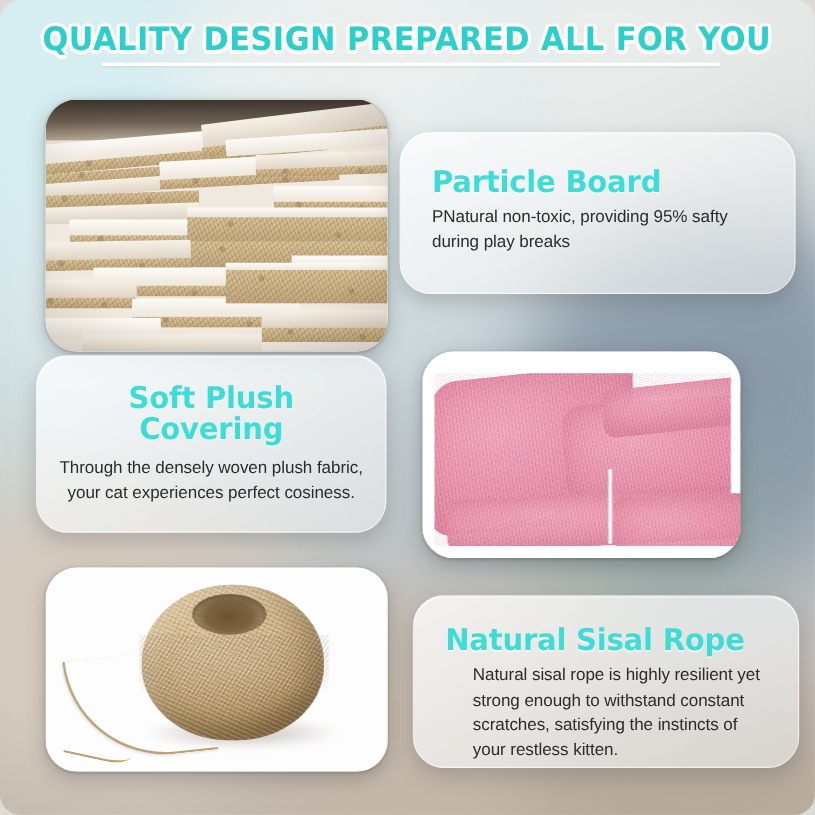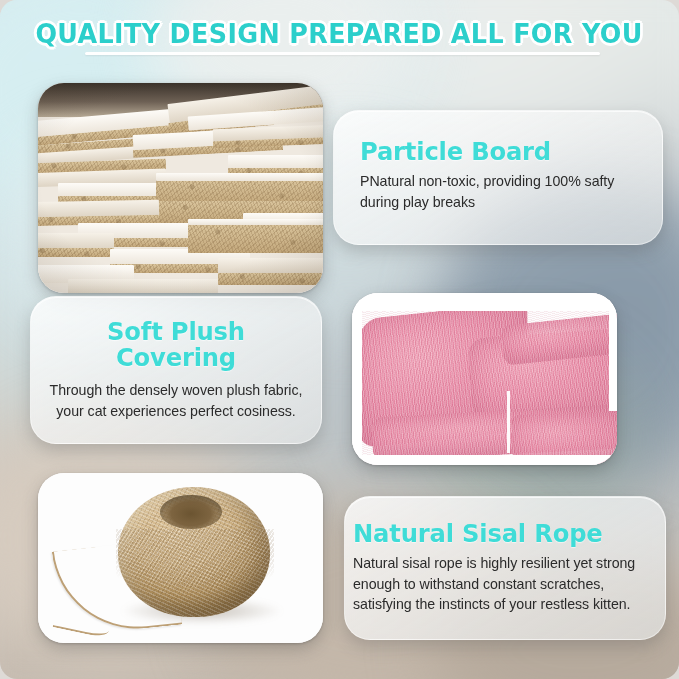--- a/index.html
+++ b/index.html
@@ -159,22 +159,22 @@
     border-left:2px solid #bda076;border-bottom:2px solid #bda076;
     border-radius:0 0 0 90px;transform:rotate(-6deg);
     box-shadow:-1px 1px 2px rgba(0,0,0,.10);
   }
   .rope-tail2{
     position:absolute;left:16px;top:140px;width:56px;height:18px;
     border-bottom:2px solid #bda076;border-radius:0 0 40% 0;transform:rotate(12deg);
   }
 
   
-  #card-sisal-text{left:344px;top:496px;width:322px;height:144px;padding:24px 20px 0 8px;}
-  #card-sisal-text .card-body{line-height:1.45;}
+  #card-sisal-text{left:344px;top:496px;width:322px;height:144px;padding:24px 20px 0 26px;}
+  #card-sisal-text .card-body{line-height:1.45;margin-left:23px;}
 </style>
 </head>
 <body>
 
 <div id="stage">
 
   <div class="bg">
     <div class="bg-base"></div>
     <div class="bg-blob b1"></div>
     <div class="bg-blob b2"></div>
@@ -229,21 +229,21 @@
       <div class="pb-plank pb-lam2" style="left:180px;top:175px;width:120px;height:16px;"></div>
       <div class="pb-plank pb-chip" style="left:180px;top:190px;width:120px;height:12px;"></div>
       <div class="pb-plank pb-lam" style="left:-14px;top:182px;width:110px;height:18px;"></div>
       <div class="pb-plank pb-lam2" style="left:30px;top:196px;width:150px;height:16px;"></div>
       <div class="pb-vig"></div>
     </div>
   </div>
 
   <div class="card text-card" id="card-pb-text">
     <h2 class="card-title">Particle Board</h2>
-    <p class="card-body">PNatural non-toxic, providing 100% safty during play breaks</p>
+    <p class="card-body">PNatural non-toxic, providing 95% safty during play breaks</p>
   </div>
 
   <div class="card text-card" id="card-plush-text">
     <h2 class="card-title">Soft Plush Covering</h2>
     <p class="card-body">Through the densely woven plush fabric, your cat experiences perfect cosiness.</p>
   </div>
 
   <div class="card photo-card" id="card-plush-photo">
     <div class="plush-img">
       <div class="fur" style="left:6px;top:18px;width:170px;height:128px;transform:rotate(-6deg) skewX(-6deg);border-radius:22px 10px 26px 18px;"></div>

